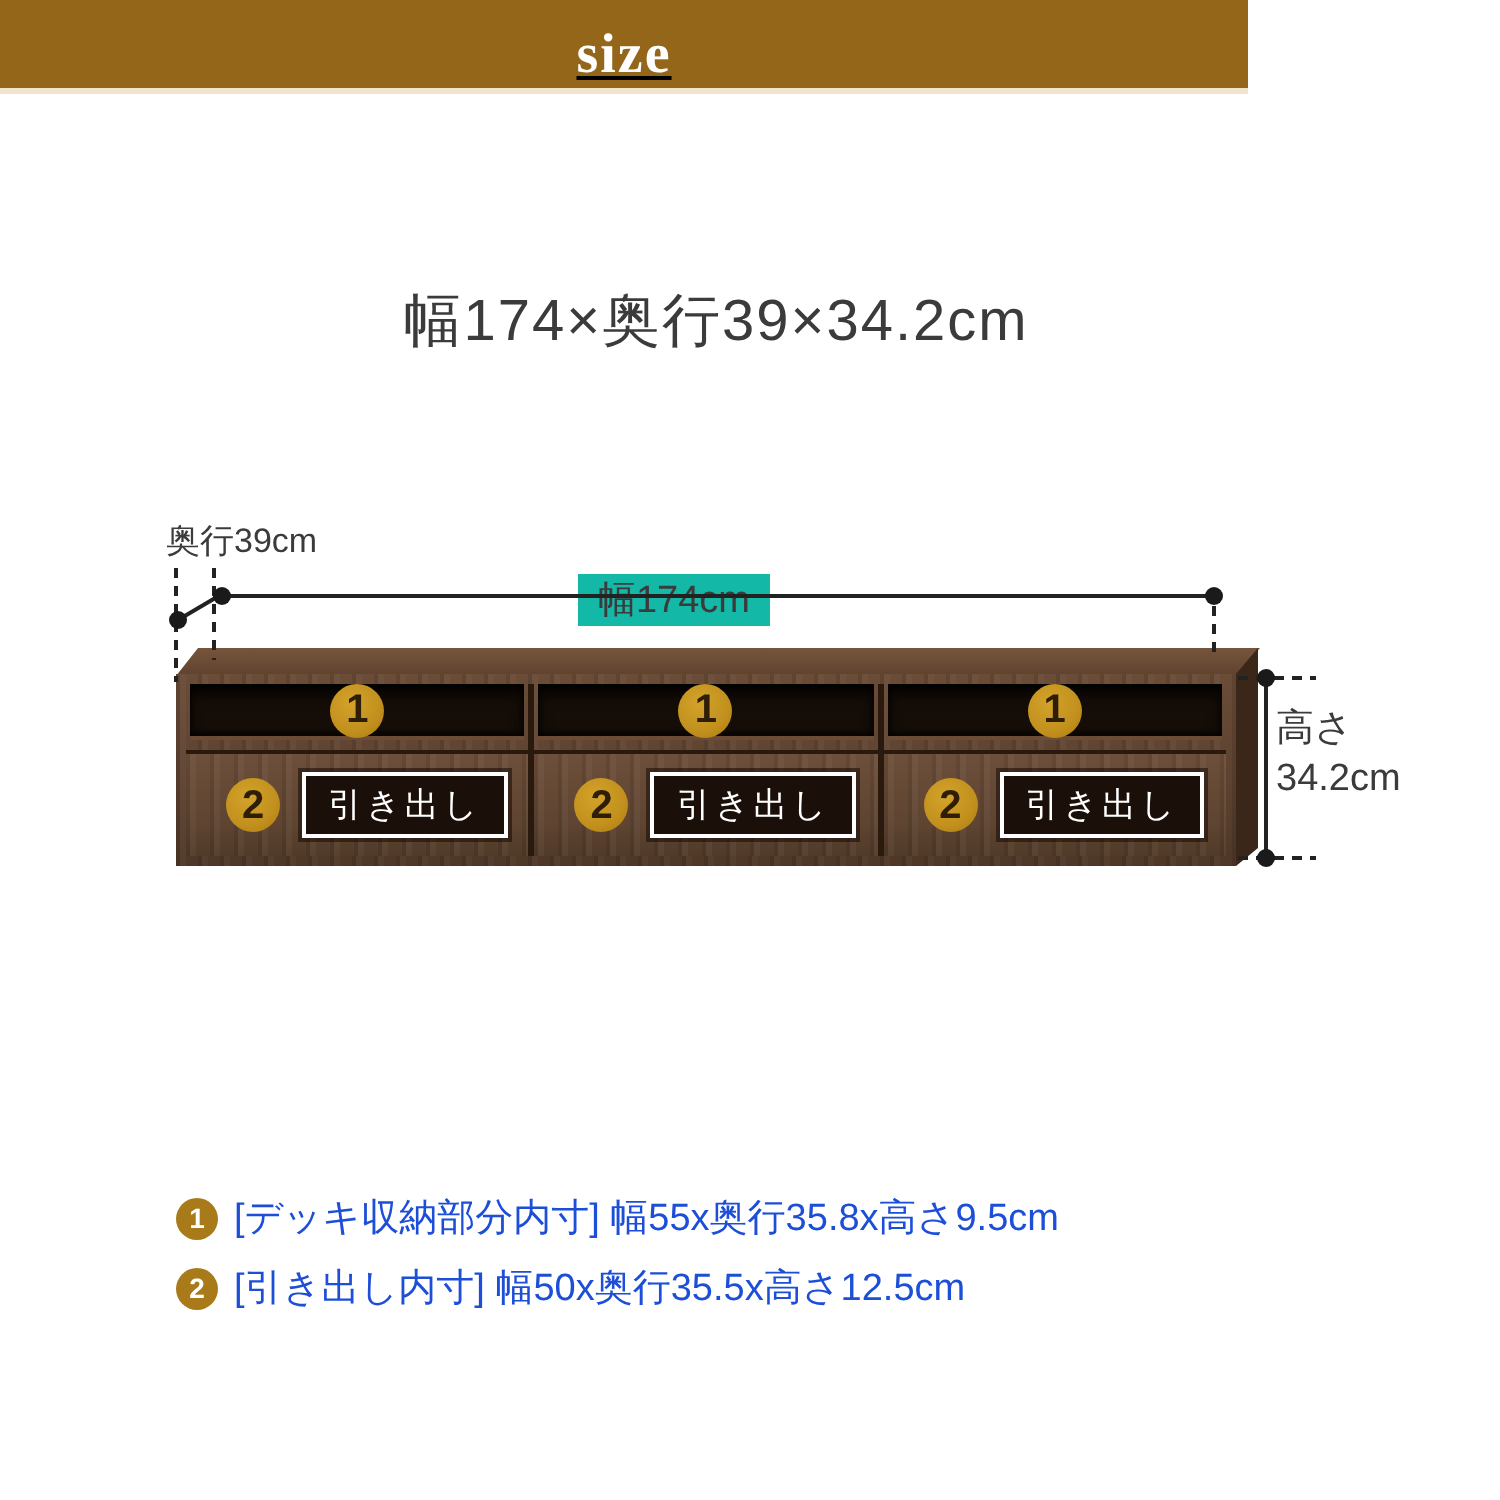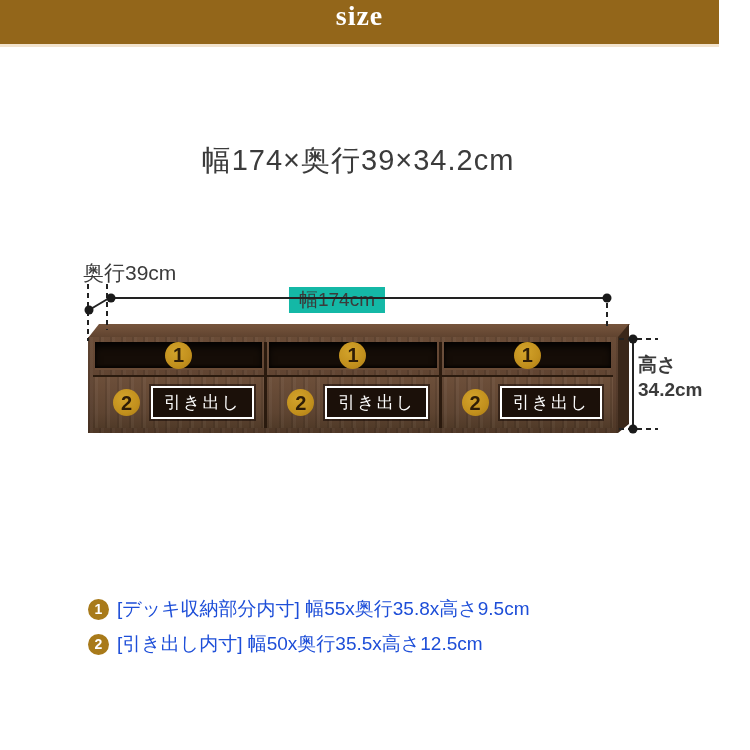--- a/index.html
+++ b/index.html
@@ -3,41 +3,41 @@
 <meta charset="utf-8">
 <style>
   html,body{margin:0;padding:0;}
   body{
     width:750px;height:750px;position:relative;background:#ffffff;
     font-family:"Liberation Sans","DejaVu Sans",sans-serif;
     overflow:hidden;
   }
   
   .header{
-    position:absolute;left:0;top:0;width:719px;height:44px;
+    position:absolute;left:0;top:0;width:624px;height:44px;
     background:#93661A;border-bottom:3px solid #F2E3CE;
-    display:flex;align-items:flex-start;justify-content:center;
+    display:flex;align-items:flex-end;justify-content:center;text-decoration:underline;
   }
   .header .size-label{
     color:#ffffff;font-family:"Liberation Serif","DejaVu Serif",serif;
     font-size:28px;font-weight:bold;letter-spacing:1px;
   }
   
   .main-title{
     position:absolute;left:0;top:141px;width:716px;text-align:center;
     color:#3B3B3B;font-size:29px;font-weight:500;letter-spacing:1px;
   }
   
   .meas-label{position:absolute;color:#3B3B3B;}
-  .depth-label{left:83px;top:259px;font-size:21px;}
+  .depth-label{left:83px;top:259px;font-size:17px;}
   .width-label{
     left:337px;top:287px;transform:translateX(-50%);
     font-size:19px;background:#14b8a6;padding:0 10px;white-space:nowrap;
   }
-  .height-label{left:638px;top:352px;font-size:19px;line-height:25px;font-weight:bold;}
+  .height-label{left:638px;top:352px;font-size:19px;line-height:25px;}
   
   .dim-svg{position:absolute;left:0;top:0;z-index:3;pointer-events:none;}
   
   .cab-top{
     position:absolute;left:88px;top:322px;width:542px;height:16px;
     clip-path:polygon(11px 2px,542px 2px,530px 16px,0px 16px);
     background:linear-gradient(180deg,#7A573E 0%,#6B4C36 55%,#5E422E 100%);
   }
   .cab-side{
     position:absolute;left:618px;top:324px;width:11px;height:109px;

